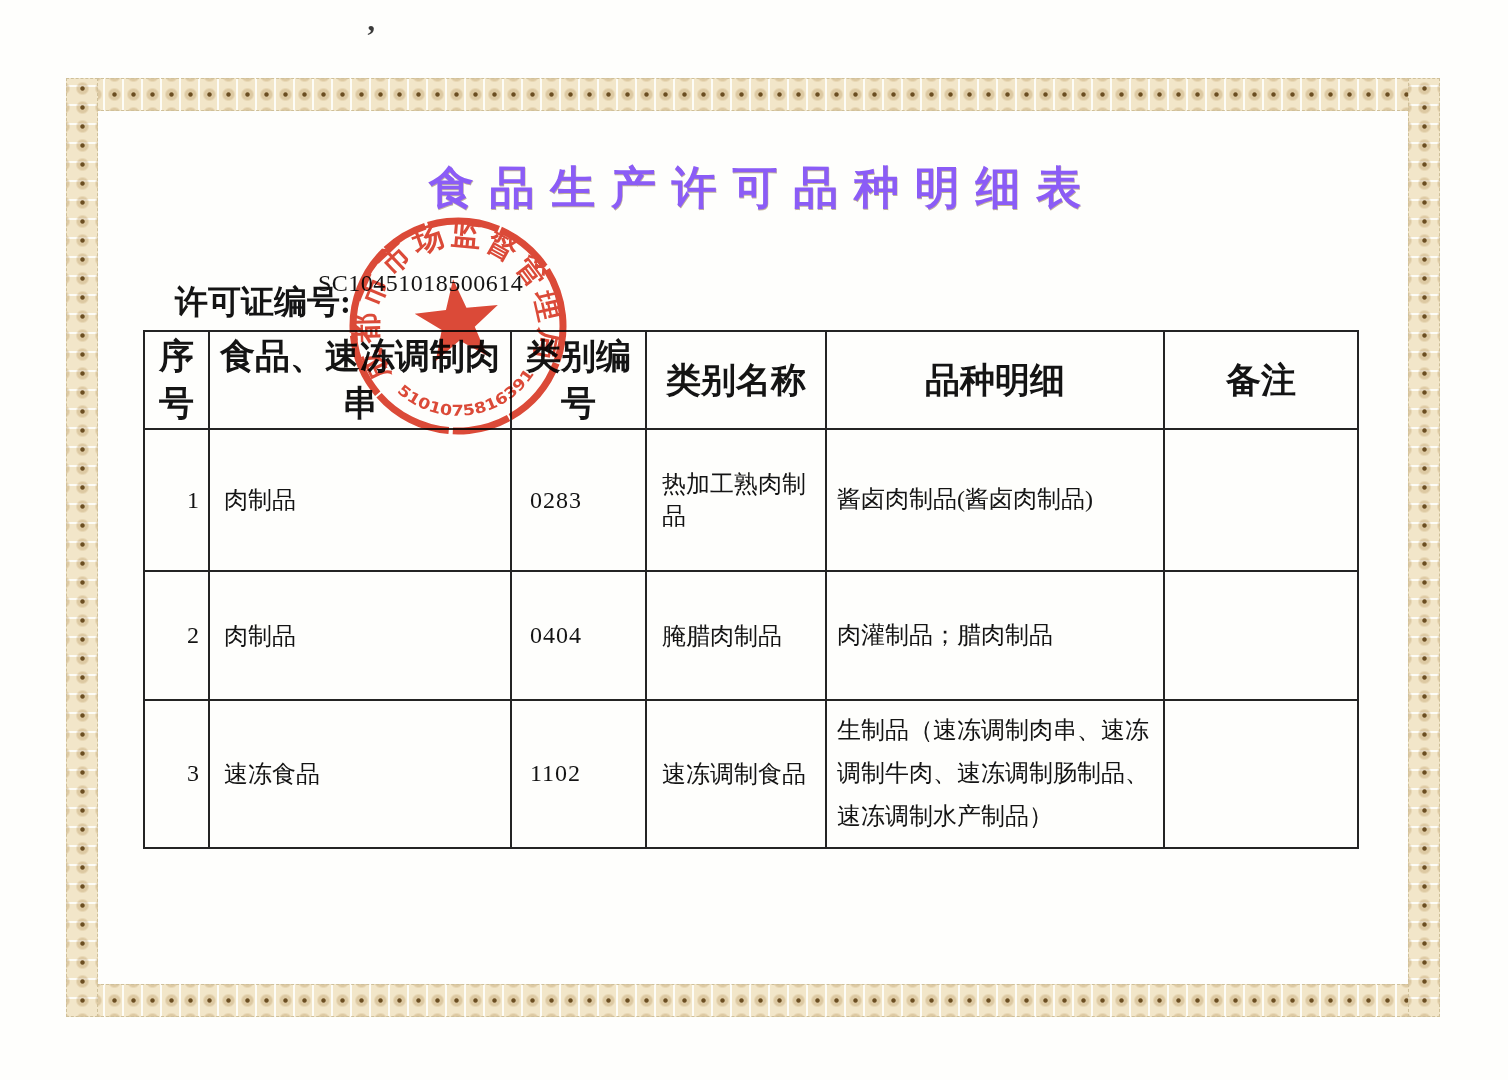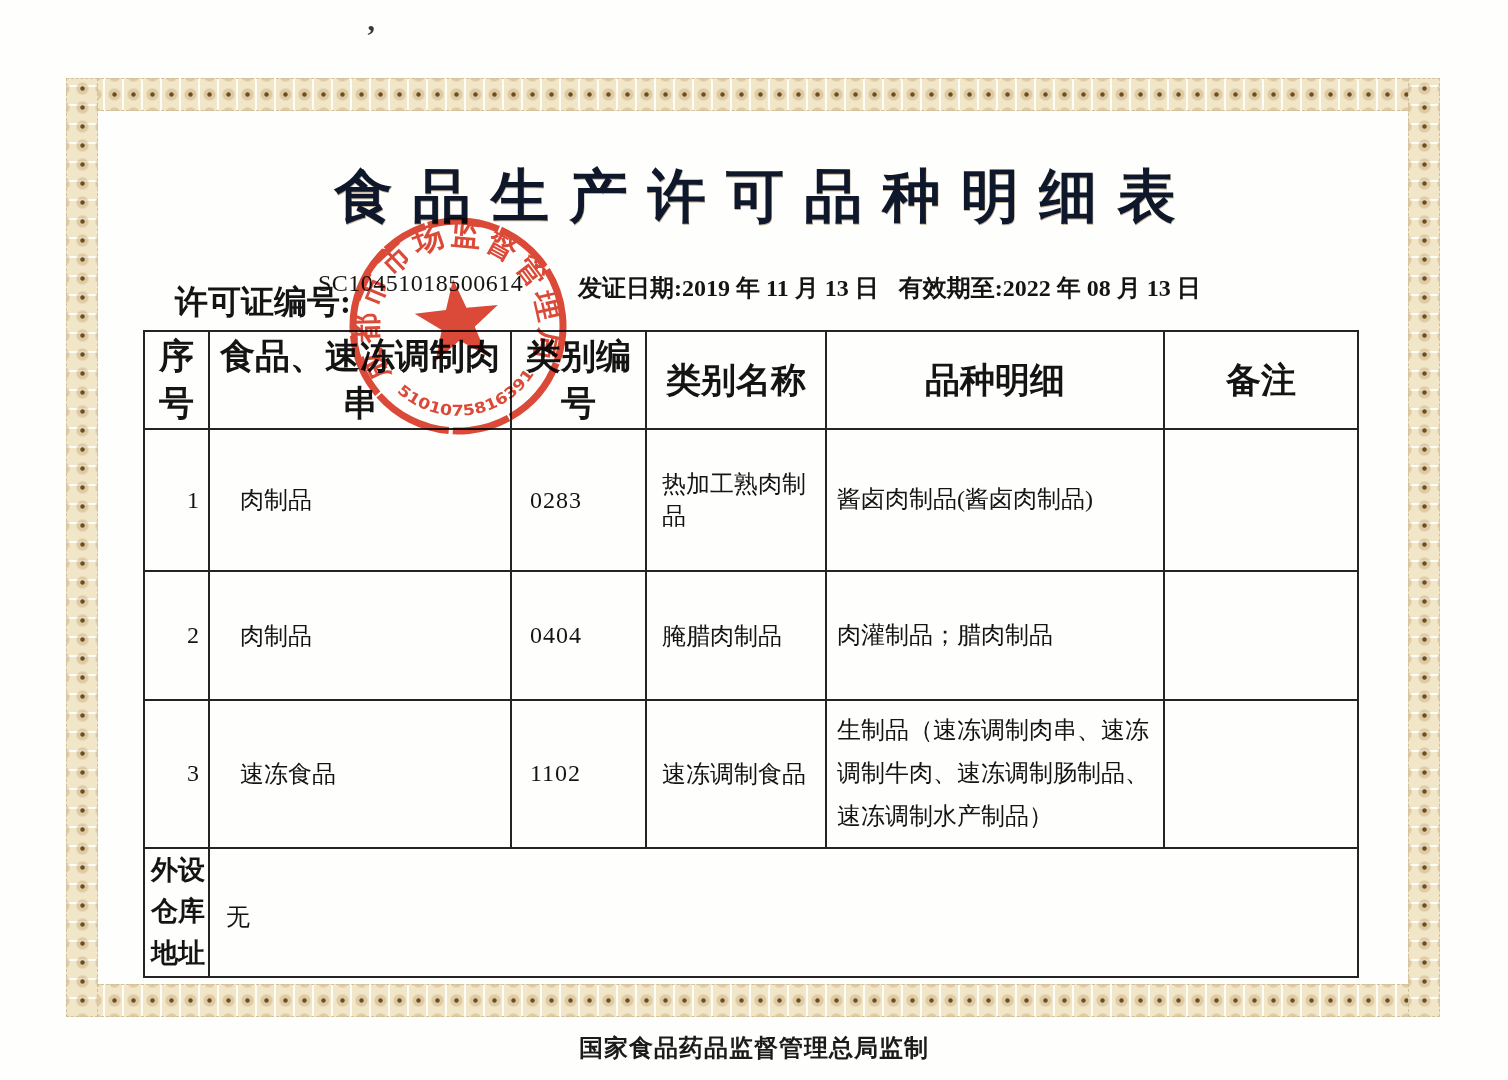--- a/index.html
+++ b/index.html
@@ -26,23 +26,23 @@
   .band-top   {left:66px;top:78px;width:1372px;height:31px;}
   .band-bottom{left:66px;top:984px;width:1372px;height:31px;}
   .band-left  {left:66px;top:78px;width:30px;height:937px;}
   .band-right {left:1408px;top:78px;width:30px;height:937px;}
 
   .artifact{position:absolute;left:366px;top:18px;font-size:30px;color:#3a3a3a;font-weight:bold;}
 
   
   .title{
     position:absolute;left:100px;top:158px;width:1310px;margin:0;
-    text-align:center;font-size:58px;font-weight:bold;
+    text-align:center;font-size:45px;font-weight:bold;
     letter-spacing:0.35em;text-indent:0.35em;
-    color:#0f172a;
+    color:#8b5cf6;
     text-shadow:0.5px 0.5px 0 rgba(122,85,38,0.45);
   }
 
   
   .lic-label{position:absolute;left:175px;top:280px;font-size:33px;font-weight:bold;}
   .lic-number{position:absolute;left:318px;top:270px;font-size:24px;letter-spacing:0.5px;}
   .lic-dates{position:absolute;left:578px;top:272px;font-size:24px;font-weight:600;white-space:nowrap;}
   .lic-dates .valid{margin-left:20px;}
 
   
@@ -52,21 +52,21 @@
   }
   table.grid th,table.grid td{
     border:2px solid #242424;overflow:hidden;
   }
   table.grid th{font-size:35px;font-weight:bold;text-align:center;vertical-align:middle;}
   table.grid td{font-size:24px;vertical-align:middle;}
   tr.hrow{height:54px;}
   tr.row-1{height:142px;} tr.row-2{height:129px;} tr.row-3{height:138px;}
   tr.wrow{height:122px;}
   td.c-no{text-align:right;padding-right:9px;}
-  td.c-cat{padding-left:30px;margin-top:40px;}
+  td.c-cat{padding-left:14px;margin-top:40px;}
   td.c-code{padding-left:18px;font-size:25px;letter-spacing:1px;}
   td.c-name{padding-left:15px;}
   td.c-detail{padding:8px 4px 8px 10px;font-size:21.5px;line-height:1.8;}
   td.c-remark{}
   td.c-wlabel{vertical-align:middle;}
   .wlabel{width:58px;padding-left:5px;font-size:27px;font-weight:bold;line-height:1.55;word-break:break-all;}
   td.c-wval{vertical-align:top;padding:10px 0 0 16px;font-size:24px;}
 
   
   .stamp{
@@ -90,21 +90,20 @@
 
   <div class="band band-h band-top"></div>
   <div class="band band-h band-bottom"></div>
   <div class="band band-v band-left"></div>
   <div class="band band-v band-right"></div>
 
   <h1 class="title">食品生产许可品种明细表</h1>
 
   <span class="lic-label">许可证编号:</span>
   <span class="lic-number">SC10451018500614</span>
-  <span class="lic-dates"><span>发证日期:2019 年 11 月 13 日</span><span class="valid">有效期至:2022 年 08 月 13 日</span></span>
 
   <table class="grid">
     <colgroup>
       <col style="width:65px">
         <col style="width:302px">
         <col style="width:135px">
       <col style="width:180px">
         <col style="width:338px">
         <col style="width:194px">
     </colgroup>
@@ -136,37 +135,30 @@
         <td class="c-remark"></td>
       </tr>
       <tr class="row-3">
         <td class="c-no">3</td>
         <td class="c-cat">速冻食品</td>
         <td class="c-code">1102</td>
         <td class="c-name">速冻调制食品</td>
         <td class="c-detail">生制品（速冻调制肉串、速冻调制牛肉、速冻调制肠制品、速冻调制水产制品）</td>
         <td class="c-remark"></td>
       </tr>
-      <tr class="wrow">
-        <td class="c-wlabel">
-          <div class="wlabel">外设仓库地址</div>
-        </td>
-        <td class="c-wval" colspan="5">无</td>
-      </tr>
     </tbody>
   </table>
 
   <svg class="stamp" width="230" height="230" viewBox="0 0 230 230">
     <circle cx="115" cy="115" r="105" fill="none" stroke-width="7" stroke-dasharray="46 3 72 2 58 4 80 2 64 3 90 2" stroke="#d93a27"></circle>
     <path id="arcTop" d="M 44 156 A 82 82 0 1 1 186 156" fill="none"></path>
     <path id="arcBot" d="M 44 170 A 90 90 0 0 0 186 170" fill="none"></path>
     <text font-size="30" font-weight="bold" font-family="'Liberation Serif','DejaVu Serif',serif">
       <textPath href="#arcTop" startOffset="0" textLength="340" lengthAdjust="spacing" fill="#d93a27">成都市市场监督管理局</textPath>
     </text>
     <text font-size="15" font-weight="bold" font-family="'DejaVu Sans','Liberation Sans',sans-serif">
       <textPath href="#arcBot" startOffset="5" textLength="158" lengthAdjust="spacingAndGlyphs" fill="#d93a27">5101075816391</textPath>
     </text>
     <polygon points="115,68 125.3,97.8 156.8,98.4 131.6,117.4 140.9,147.6 115,129.5 89.1,147.6 98.4,117.4 73.2,98.4 104.7,97.8" fill="#d93a27"></polygon>
   </svg>
 
-  <div class="footer">国家食品药品监督管理总局监制</div>
 
 </div>
 
 </body></html>

